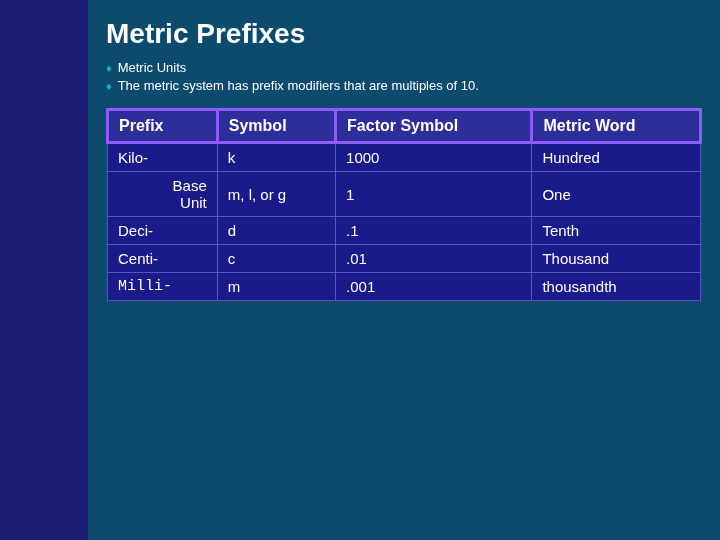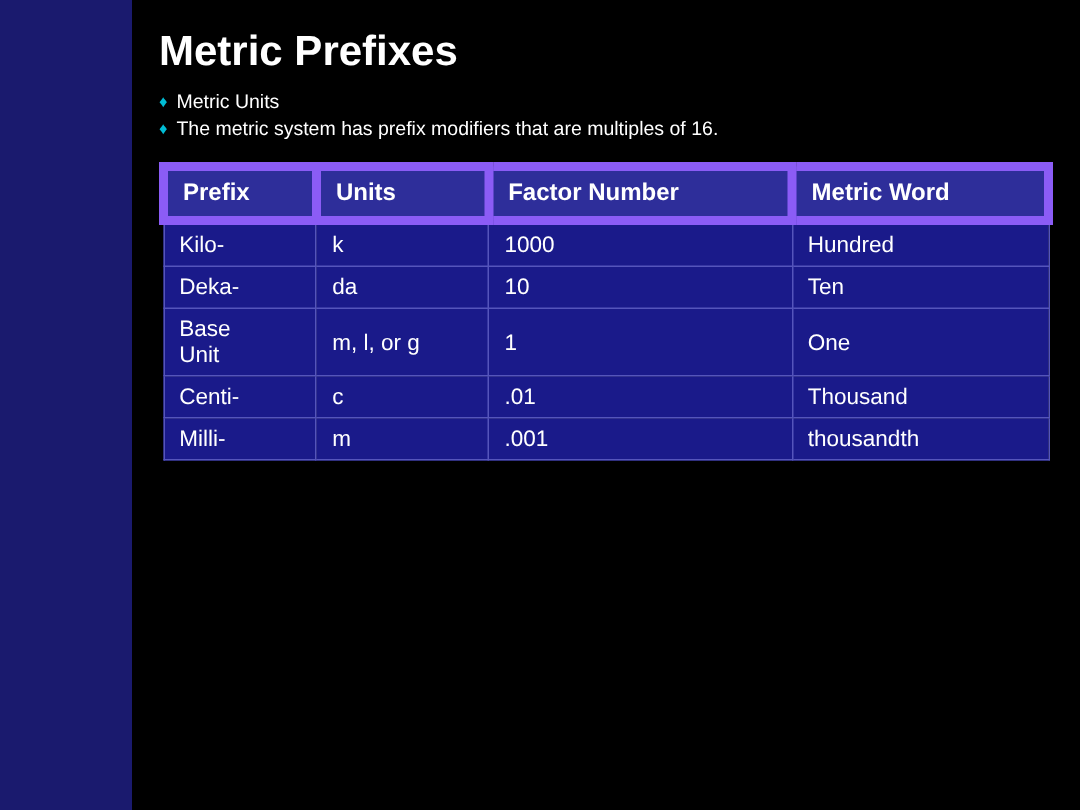--- a/index.html
+++ b/index.html
@@ -20,21 +20,21 @@
     }
 
     .left-bar {
       width: 88px;
       background: #1a1a6e;
       flex-shrink: 0;
     }
 
     .content-area {
       flex: 1;
-      background: #000000;
+      background: #0c4a6e;
       padding: 18px 18px 10px 18px;
       display: flex;
       flex-direction: column;
     }
 
     .page-title {
       color: white;
       font-size: 28px;
       font-weight: bold;
       margin-bottom: 10px;
@@ -65,21 +65,21 @@
 
     table {
       width: 100%;
       border-collapse: collapse;
       color: white;
       font-size: 15px;
     }
 
     thead tr th {
       background: #2e2e9a;
-      border: 6px solid #8b5cf6;
+      border: 3px solid #8b5cf6;
       padding: 6px 10px;
       text-align: left;
       font-weight: bold;
       font-size: 16px;
     }
 
     tbody tr td {
       border: 1px solid #5555bb;
       padding: 5px 10px;
       background: #1a1a8a;
@@ -102,61 +102,61 @@
   <div class="left-bar"></div>
   <div class="content-area">
     <div class="page-title">Metric Prefixes</div>
     <div class="bullets">
       <div class="bullet-item">
         <span class="bullet-diamond">♦</span>
         <span>Metric Units</span>
       </div>
       <div class="bullet-item">
         <span class="bullet-diamond">♦</span>
-        <span>The metric system has prefix modifiers that are multiples of 16.</span>
+        <span>The metric system has prefix modifiers that are multiples of 10.</span>
       </div>
     </div>
     <div class="table-wrapper">
       <table>
         <thead>
           <tr>
             <th>Prefix</th>
-            <th>Units</th>
-            <th>Factor Number</th>
+            <th>Symbol</th>
+            <th>Factor Symbol</th>
             <th>Metric Word</th>
           </tr>
         </thead>
         <tbody id="table-body">
         <tr>
               <td style="white-space: pre-line;">Kilo-</td>
               <td>k</td>
               <td>1000</td>
               <td>Hundred</td>
             </tr>
-            <tr>
-              <td style="white-space: pre-line;">Deka-</td>
-              <td>da</td>
-              <td>10</td>
-              <td>Ten</td>
-            </tr>
             <tr class="row-base">
-              <td style="white-space: pre-line;">Base
+              <td style="white-space: pre-line; text-align: right;">Base
 Unit</td>
               <td>m, l, or g</td>
               <td>1</td>
               <td>One</td>
+            </tr>
+            <tr>
+              <td style="white-space: pre-line;">Deci-</td>
+              <td>d</td>
+              <td>.1</td>
+              <td>Tenth</td>
             </tr>
             <tr>
               <td style="white-space: pre-line;">Centi-</td>
               <td>c</td>
               <td>.01</td>
               <td>Thousand</td>
             </tr>
             <tr>
-              <td style="white-space: pre-line;">Milli-</td>
+              <td style="white-space: pre-line; font-family: Liberation Mono, monospace;">Milli-</td>
               <td>m</td>
               <td>.001</td>
               <td>thousandth</td>
             </tr>
           </tbody>
       </table>
     </div>
   </div>
 </div>
 

